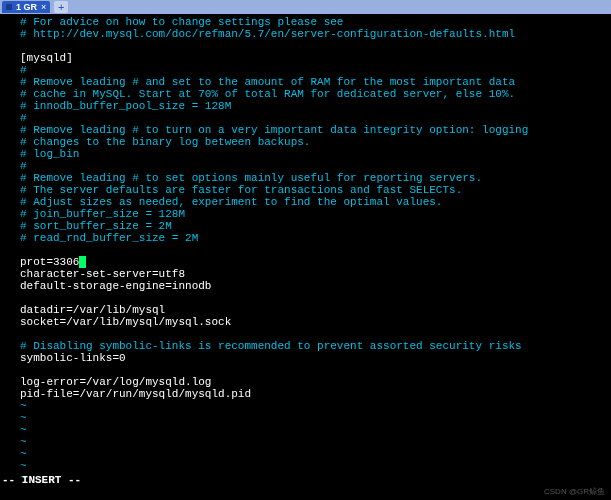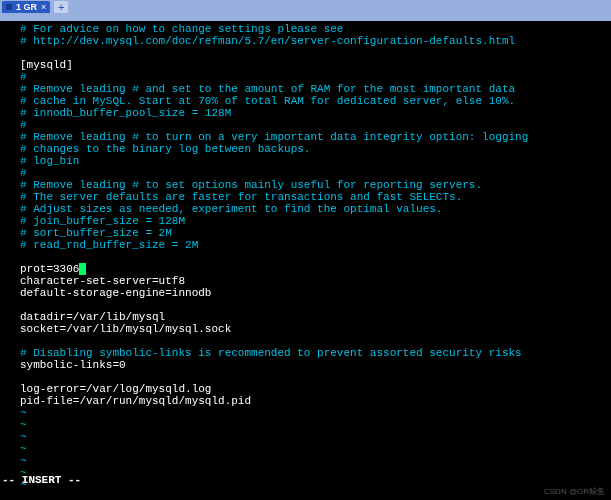--- a/index.html
+++ b/index.html
@@ -5,21 +5,21 @@
   * { margin: 0; padding: 0; box-sizing: border-box; }
   html, body { width: 611px; height: 500px; overflow: hidden; }
   body {
     font-family: "Consolas", "Courier New", monospace;
     font-size: 11px;
     line-height: 12px;
     background: #000;
     color: #fff;
   }
   .tabbar {
-    height: 21px;
+    height: 14px;
     background: #97b0df;
     display: flex;
     align-items: stretch;
   }
   .tab {
     background: #2959c2;
     color: #fff;
     font-family: Arial, sans-serif;
     font-size: 9px;
     font-weight: bold;

